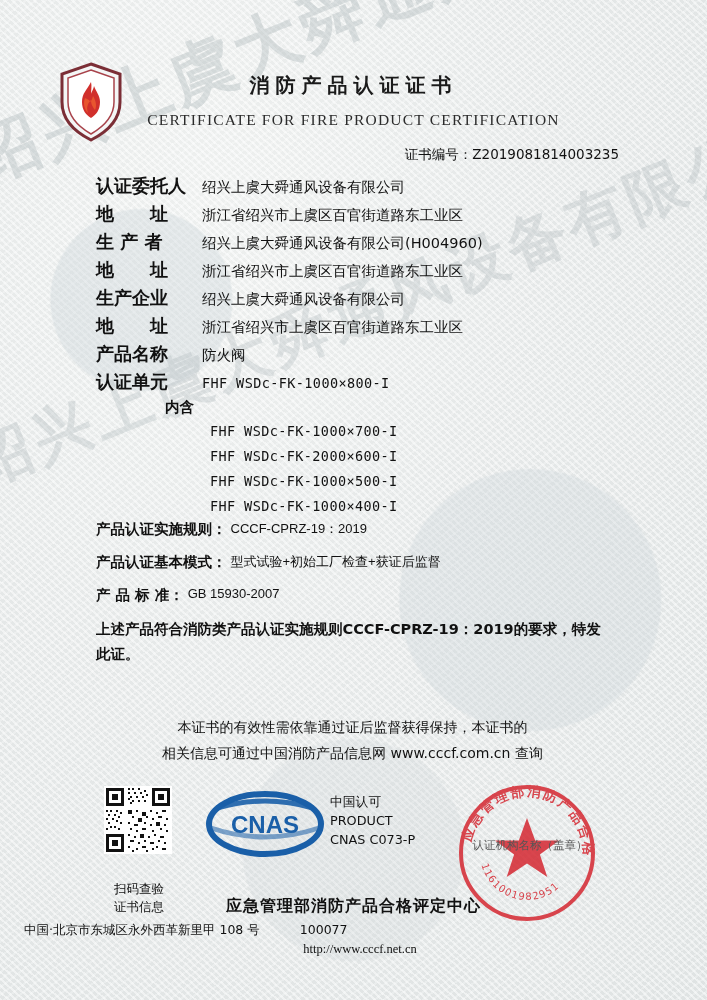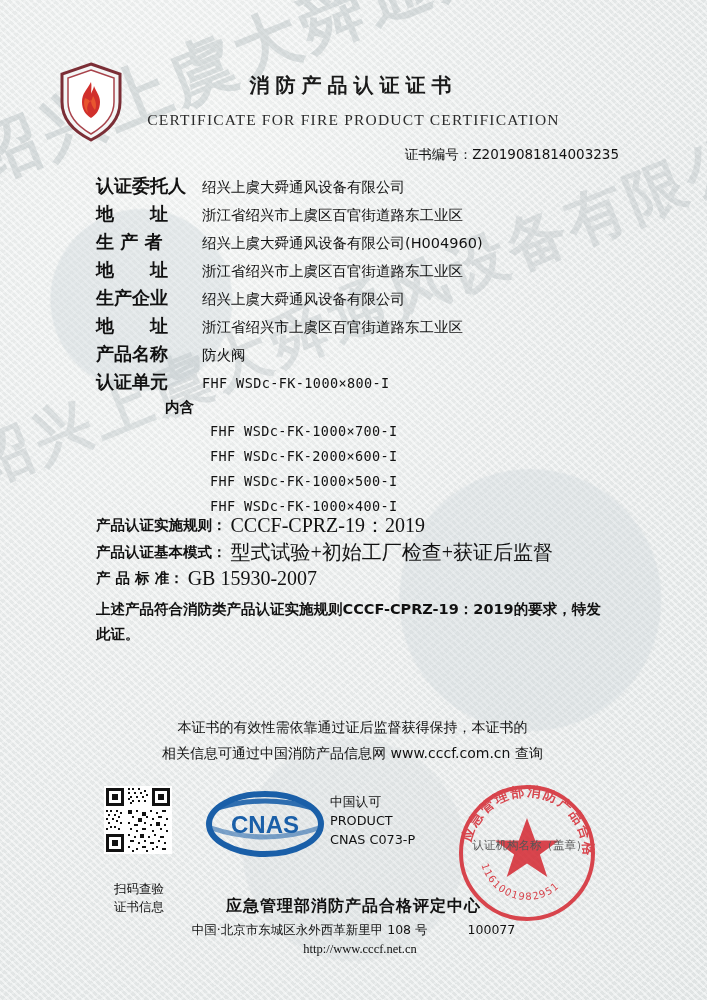--- a/index.html
+++ b/index.html
@@ -168,36 +168,37 @@
   }
 
   .rules-block {
     position: absolute;
     left: 96px;
     top: 512px;
     width: 545px;
   }
   .rrow {
     display: flex;
-    align-items: center;
+    align-items: flex-start;
     min-height: 25px;
+    margin-top: 8px;
   }
   .rlbl {
     flex: none;
     font-size: 14.5px;
     font-weight: bold;
     color: #111;
     font-family: "DejaVu Sans", sans-serif;
     white-space: nowrap;
   }
   .rlbl.s1 { letter-spacing: 0px; }
   .rval {
-    font-size: 20px;
-    color: #111;
-    font-family: Liberation Serif, serif;
+    font-size: 13px;
+    color: #111;
+    font-family: Liberation Sans, sans-serif;
     padding-left: 4px;
   }
   .statement {
     margin-top: 6px;
     font-size: 14.5px;
     font-weight: bold;
     line-height: 1.75;
     color: #111;
     font-family: "DejaVu Sans", sans-serif;
   }
@@ -301,24 +302,24 @@
     font-weight: bold;
     letter-spacing: 1px;
     color: #111;
     font-family: "DejaVu Sans", sans-serif;
   }
   .footer-addr {
     position: absolute;
     left: 0;
     right: 0;
     top: 922px;
-    text-align: center;
     font-size: 12.5px;
     color: #111;
     font-family: "DejaVu Sans", sans-serif;
+    padding-left: 24px;
   }
   .footer-addr .zip { display: inline-block; margin-left: 40px; }
   .footer-url {
     position: absolute;
     left: 13px;
     right: 0;
     top: 942px;
     text-align: center;
     font-size: 12.5px;
     color: #111;

